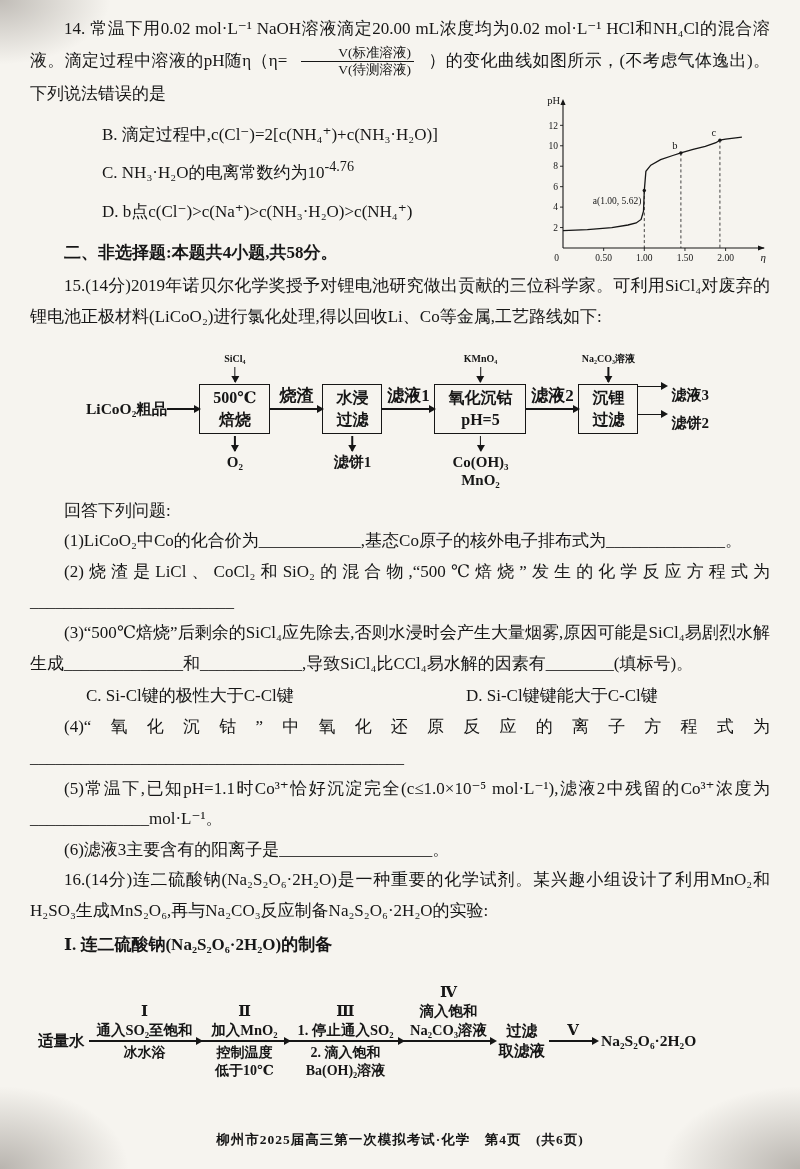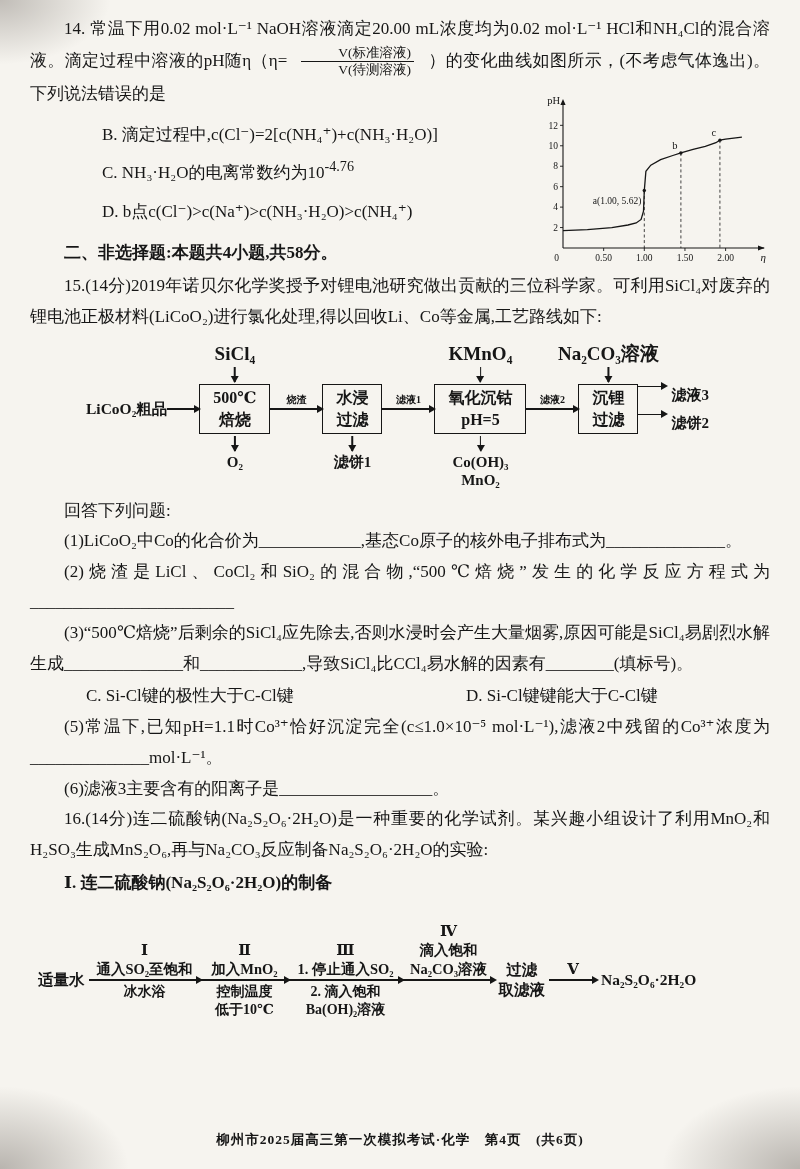--- a/index.html
+++ b/index.html
@@ -38,31 +38,31 @@
 
   .section-head { padding-left:2em; font-weight:bold; line-height:1.9; margin:2px 0 2px 0; }
 
   
   .fc { display:flex; align-items:center; padding-left:56px; margin:52px 0 62px 0; font-weight:bold; }
   .fc-start { font-size:15.5px; white-space:nowrap; }
   .ha { position:relative; flex:0 0 auto; height:1.5px; background:#161616; }
   .ha::after { content:""; position:absolute; right:-2px; top:50%; transform:translateY(-50%);
     border-left:7px solid #161616; border-top:4px solid transparent; border-bottom:4px solid transparent; }
   .ha .halbl { position:absolute; bottom:3px; left:50%; transform:translateX(-50%);
-    font-size:10px; white-space:nowrap; }
+    font-size:17px; white-space:nowrap; }
   .w34{width:32px;} .w50{width:52px;} .w30{width:28px;}
   .fc-stage { position:relative; flex:0 0 auto; }
   .fc-box { display:block; border:1.5px solid #161616; padding:2px 13px; white-space:pre;
     text-align:center; font-size:16px; line-height:1.35; background:transparent; }
   .va { display:block; width:1.5px; height:15px; background:#161616; position:relative; margin:2px auto; }
   .va::after { content:""; position:absolute; bottom:-1px; left:50%; transform:translateX(-50%);
     border-top:7px solid #161616; border-left:4px solid transparent; border-right:4px solid transparent; }
   .fc-top { position:absolute; bottom:100%; left:50%; transform:translateX(-50%);
     display:flex; flex-direction:column; align-items:flex-end; white-space:nowrap;
-    font-size:19px; line-height:1.25; }
+    font-size:10px; line-height:1.25; }
   .fc-bottom { position:absolute; top:100%; left:50%; transform:translateX(-50%);
     display:flex; flex-direction:column; align-items:center; white-space:pre;
     text-align:center; font-size:15px; line-height:1.25; }
   .fc-outs { display:flex; flex-direction:column; gap:9px; }
   .fc-out { display:flex; align-items:flex-start; font-size:15px; white-space:nowrap; }
   .fc-out .ha { margin-right:5px; }
 
   .sub-q { line-height:1.8; text-align:justify; text-indent:2em; }
   .sub-options { display:grid; grid-template-columns:380px 1fr; padding-left:56px; line-height:1.95; }
 
@@ -222,20 +222,21 @@
     </div>
 
     <div class="para indent2">回答下列问题:</div>
     <div class="sub-q">(1)LiCoO₂中Co的化合价为____________,基态Co原子的核外电子排布式为______________。</div>
     <div class="sub-q">(2)烧渣是LiCl、CoCl₂和SiO₂的混合物,“500℃焙烧”发生的化学反应方程式为________________________</div>
     <div class="sub-q">(3)“500℃焙烧”后剩余的SiCl₄应先除去,否则水浸时会产生大量烟雾,原因可能是SiCl₄易剧烈水解生成______________和____________,导致SiCl₄比CCl₄易水解的因素有________(填标号)。</div>
     <div class="sub-options">
       <span>C. Si-Cl键的极性大于C-Cl键</span>
       <span>D. Si-Cl键键能大于C-Cl键</span>
     </div>
+    <div class="sub-q">(4)“氧化沉钴”中氧化还原反应的离子方程式为____________________________________________</div>
     <div class="sub-q">(5)常温下,已知pH=1.1时Co³⁺恰好沉淀完全(c≤1.0×10⁻⁵ mol·L⁻¹),滤液2中残留的Co³⁺浓度为______________mol·L⁻¹。</div>
     <div class="sub-q">(6)滤液3主要含有的阳离子是__________________。</div>
   </section>
 
   <section>
     <div class="para indent2">16.(14分)连二硫酸钠(Na₂S₂O₆·2H₂O)是一种重要的化学试剂。某兴趣小组设计了利用MnO₂和H₂SO₃生成MnS₂O₆,再与Na₂CO₃反应制备Na₂S₂O₆·2H₂O的实验:</div>
     <div class="section-head">Ⅰ. 连二硫酸钠(Na₂S₂O₆·2H₂O)的制备</div>
 
     <div class="q16-flow">
       <span class="q16-node">适量水</span>

